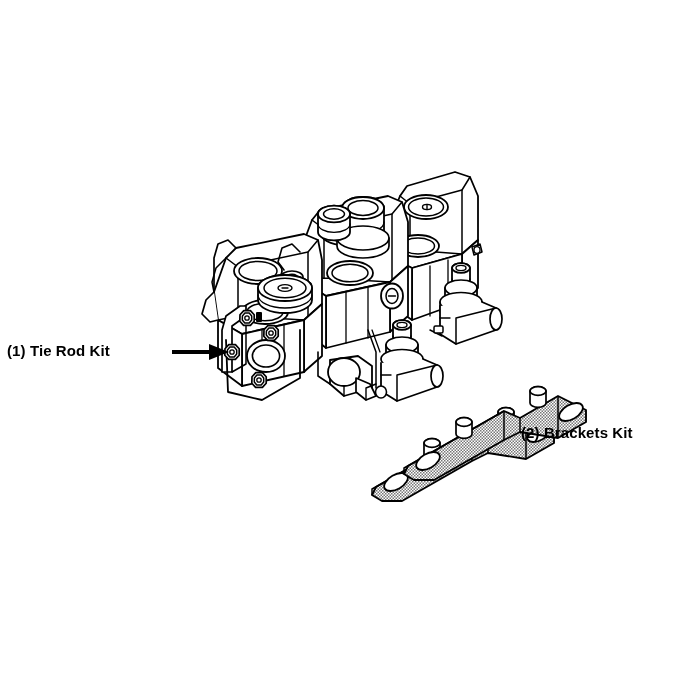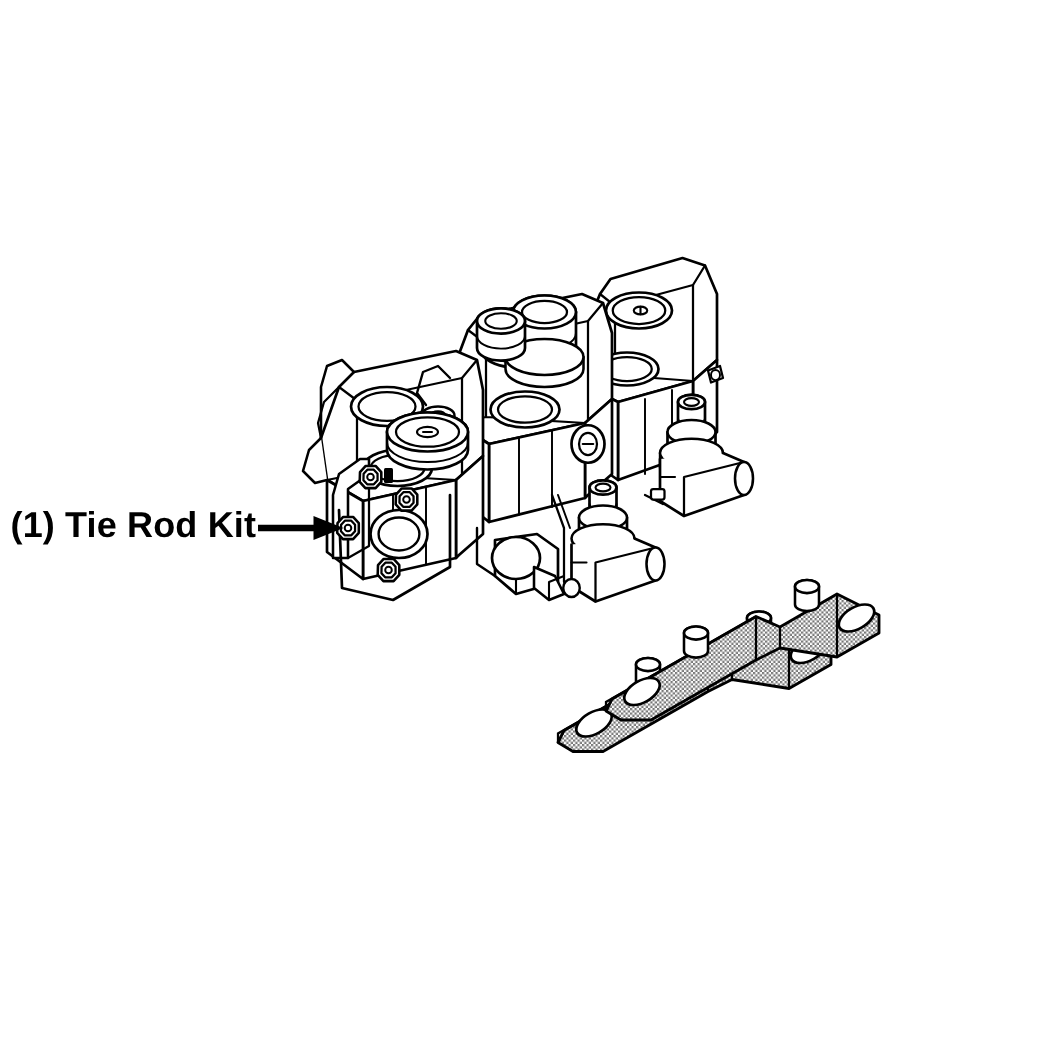--- a/index.html
+++ b/index.html
@@ -2,21 +2,21 @@
 <html><head>
 <meta charset="utf-8">
 <style>
   html,body{margin:0;padding:0;background:#ffffff;}
   #page{
     position:relative;width:700px;height:700px;background:#ffffff;
     font-family:"Liberation Sans", sans-serif;overflow:hidden;
   }
   #art{position:absolute;left:0;top:0;width:700px;height:700px;}
   .callout{
-    position:absolute;font-weight:bold;font-size:24px;line-height:20px;
+    position:absolute;font-weight:bold;font-size:15px;line-height:20px;
     color:#000;white-space:nowrap;letter-spacing:0.1px;
   }
   #label-tie-rod{left:7px;top:341px;}
   #label-brackets{left:521px;top:423px;}
 </style>
 </head>
 <body>
 
 <div id="page">
 
@@ -225,14 +225,15 @@
     </g>
 
     <g>
       <line x1="172" y1="352" x2="211" y2="352" stroke="#000" stroke-width="4.2"></line>
       <polygon points="209,344 229,352 209,360" fill="#000"></polygon>
     </g>
   </svg>
 
   <div class="callout" id="label-tie-rod">(1) Tie Rod Kit</div>
 
+  <div class="callout" id="label-brackets">(2) Brackets Kit</div>
 
 </div>
 
 </body></html>

